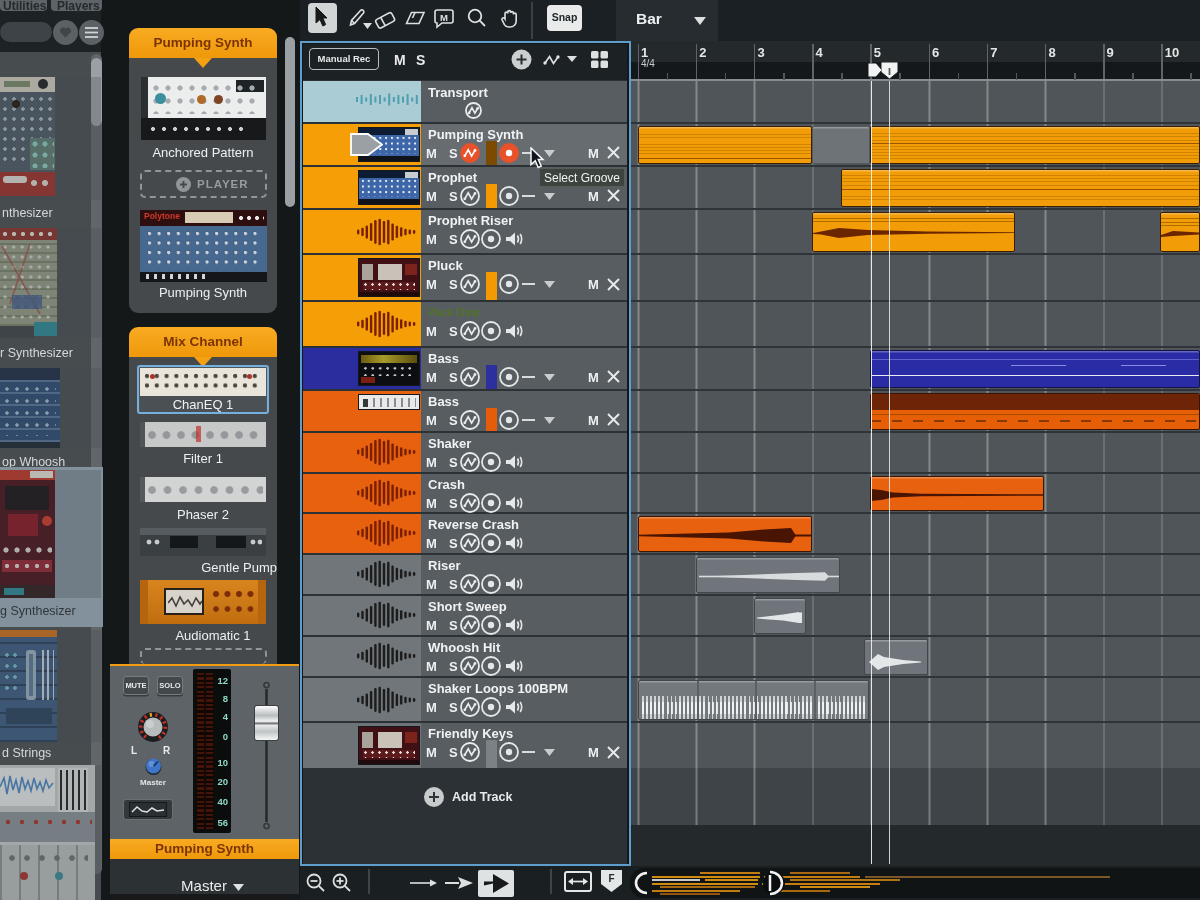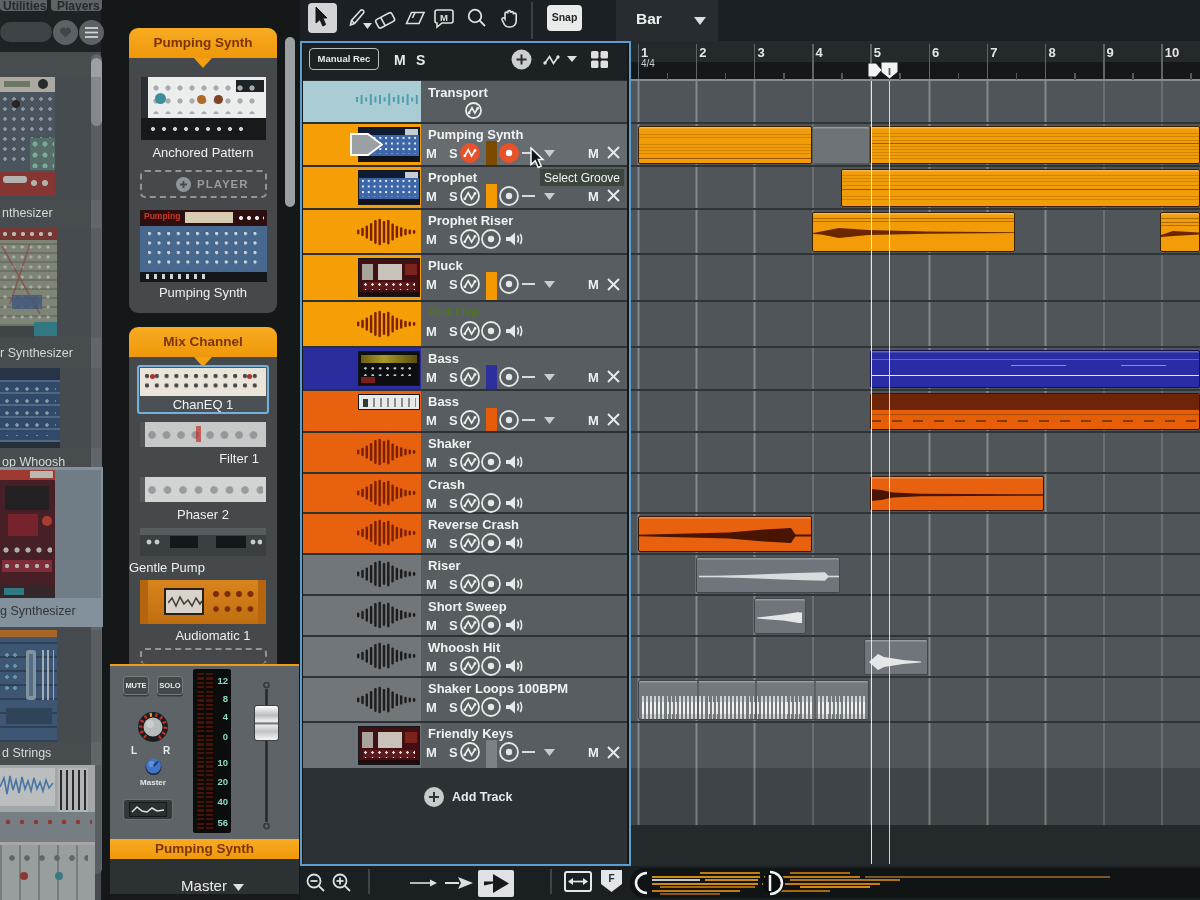--- a/index.html
+++ b/index.html
@@ -122,21 +122,21 @@
 <div class="ab" style="left:150px;top:125px;width:96px;height:9px;background-image:radial-gradient(circle at 3px 4px, #cdd2d3 1.6px, rgba(0,0,0,0) 2.3px);background-size:11px 9px;"></div>
 <div class="ab" style="left:129px;top:145px;font-size:13px;color:#edf0f1;font-weight:400;line-height:15px;white-space:nowrap;width:148px;text-align:center;">Anchored Pattern</div>
 <div class="ab" style="left:140px;top:170px;width:127px;height:28px;border:2px dashed #8f9598;border-radius:5px;"></div>
 <svg class="ab" style="left:176px;top:177px;" width="15" height="15" viewBox="0 0 15 15">
       <circle cx="7.5" cy="7.5" r="7.5" fill="#8f9598"></circle>
       <path d="M7.5,4 v7 M4,7.5 h7" stroke="#45494c" stroke-width="1.8"></path>
     </svg>
 <div class="ab" style="left:197px;top:178px;font-size:11.5px;color:#969c9f;font-weight:700;line-height:13.5px;white-space:nowrap;letter-spacing:1px;">PLAYER</div>
 <div class="ab" style="left:140px;top:210px;width:127px;height:72px;background:#47688f;"></div>
 <div class="ab" style="left:140px;top:210px;width:127px;height:16px;background:#2e0f10;"></div>
-<div class="ab" style="left:144px;top:211px;font-size:8.5px;color:#d03828;font-weight:700;line-height:10.5px;white-space:nowrap;">Pumping</div>
+<div class="ab" style="left:144px;top:211px;font-size:8.5px;color:#d03828;font-weight:700;line-height:10.5px;white-space:nowrap;">Polytone</div>
 <div class="ab" style="left:185px;top:212px;width:48px;height:11px;background:#d8cdb4;"></div>
 <div class="ab" style="left:238px;top:212px;width:26px;height:12px;background-image:radial-gradient(circle at 3px 6px, #e8e8e8 1.7px, rgba(0,0,0,0) 2.3px);background-size:8px 12px;"></div>
 <div class="ab" style="left:146px;top:230px;width:115px;height:40px;background-image:radial-gradient(circle at 3.5px 3.5px, rgba(235,240,245,.8) 1.5px, rgba(20,30,50,.3) 2.1px, rgba(0,0,0,0) 2.7px);background-size:9.6px 9.5px;"></div>
 <div class="ab" style="left:140px;top:272px;width:127px;height:10px;background:#14161a;"></div>
 <div class="ab" style="left:146px;top:274px;width:60px;height:5px;background-image:repeating-linear-gradient(90deg,#cfd4d6 0 3px, transparent 3px 8px);"></div>
 <div class="ab" style="left:129px;top:285px;font-size:13px;color:#edf0f1;font-weight:400;line-height:15px;white-space:nowrap;width:148px;text-align:center;">Pumping Synth</div>
 <div class="ab" style="left:129px;top:327px;width:148px;height:30px;background:linear-gradient(#f8ab22,#ef980a);border-radius:9px 9px 0 0;"></div>
 <div class="ab" style="left:129px;top:334px;font-size:13.5px;color:#7c3404;font-weight:700;line-height:15.5px;white-space:nowrap;width:148px;text-align:center;">Mix Channel</div>
 <div class="ab" style="left:129px;top:357px;width:148px;height:307px;background:#45494c;"></div>
 <svg class="ab" style="left:194px;top:357px;" width="18" height="10" viewBox="0 0 18 10">
@@ -146,32 +146,32 @@
 <div class="ab" style="left:140px;top:368px;width:126px;height:28px;background:#e9e5da;"></div>
 <div class="ab" style="left:144px;top:373px;width:118px;height:18px;background-image:radial-gradient(circle at 3px 3px, #4a4540 1.8px, rgba(0,0,0,0) 2.5px);background-size:9.8px 9.5px;"></div>
 <div class="ab" style="left:150px;top:374px;width:5px;height:5px;background:#b13028;border-radius:50%;"></div>
 <div class="ab" style="left:247px;top:374px;width:5px;height:5px;background:#b13028;border-radius:50%;"></div>
 <div class="ab" style="left:140px;top:396px;width:126px;height:16px;background:#4a5053;"></div>
 <div class="ab" style="left:140px;top:397px;font-size:13px;color:#f0f2f3;font-weight:400;line-height:15px;white-space:nowrap;width:126px;text-align:center;">ChanEQ 1</div>
 <div class="ab" style="left:140px;top:422px;width:126px;height:25px;background:#c7c9c9;"></div>
 <div class="ab" style="left:140px;top:422px;width:5px;height:25px;background:#505456;"></div>
 <div class="ab" style="left:147px;top:429px;width:116px;height:12px;background-image:radial-gradient(circle at 5px 6px, #94989b 3.4px, rgba(0,0,0,0) 4.3px);background-size:14.5px 12px;"></div>
 <div class="ab" style="left:196px;top:426px;width:5px;height:16px;background:#c03028;opacity:.7;"></div>
-<div class="ab" style="left:129px;top:451px;font-size:13px;color:#edf0f1;font-weight:400;line-height:15px;white-space:nowrap;width:148px;text-align:center;margin-left:36px;">Filter 1</div>
+<div class="ab" style="left:129px;top:451px;font-size:13px;color:#edf0f1;font-weight:400;line-height:15px;white-space:nowrap;width:148px;text-align:center;">Filter 1</div>
 <div class="ab" style="left:140px;top:477px;width:126px;height:25px;background:#d2d3d3;"></div>
 <div class="ab" style="left:140px;top:477px;width:5px;height:25px;background:#55595b;"></div>
 <div class="ab" style="left:147px;top:484px;width:116px;height:12px;background-image:radial-gradient(circle at 5px 6px, #989c9f 3.4px, rgba(0,0,0,0) 4.3px);background-size:15.5px 12px;"></div>
 <div class="ab" style="left:129px;top:507px;font-size:13px;color:#edf0f1;font-weight:400;line-height:15px;white-space:nowrap;width:148px;text-align:center;">Phaser 2</div>
 <div class="ab" style="left:140px;top:528px;width:126px;height:28px;background:#3a3f42;"></div>
 <div class="ab" style="left:140px;top:528px;width:126px;height:7px;background:#565c5f;"></div>
 <div class="ab" style="left:170px;top:536px;width:28px;height:12px;background:#15181a;"></div>
 <div class="ab" style="left:216px;top:536px;width:30px;height:12px;background:#15181a;"></div>
 <div class="ab" style="left:146px;top:538px;width:16px;height:9px;background-image:radial-gradient(circle at 3px 4px, #c8ccce 2px, rgba(0,0,0,0) 2.8px);background-size:8px 9px;"></div>
 <div class="ab" style="left:250px;top:538px;width:12px;height:9px;background-image:radial-gradient(circle at 3px 4px, #c8ccce 2px, rgba(0,0,0,0) 2.8px);background-size:7px 9px;"></div>
-<div class="ab" style="left:129px;top:560px;font-size:13px;color:#edf0f1;font-weight:400;line-height:15px;white-space:nowrap;width:148px;text-align:left;">Gentle Pump</div>
+<div class="ab" style="left:129px;top:560px;font-size:13px;color:#edf0f1;font-weight:400;line-height:15px;white-space:nowrap;width:148px;text-align:right;">Gentle Pump</div>
 <div class="ab" style="left:140px;top:580px;width:126px;height:44px;background:linear-gradient(#d8851e,#c06d10);"></div>
 <div class="ab" style="left:140px;top:580px;width:8px;height:44px;background:#b5650e;"></div>
 <div class="ab" style="left:258px;top:580px;width:8px;height:44px;background:#b5650e;"></div>
 <div class="ab" style="left:164px;top:588px;width:40px;height:27px;background:#d8d4cc;border:2px solid #2a2018;"></div>
 <svg class="ab" style="left:168px;top:592px;" width="34" height="22" viewBox="0 0 34 22">
       <path d="M0,11 l4,-5 l4,8 l4,-9 l4,7 l4,-4 l4,6 l4,-8 l4,6 l2,-3" stroke="#44403a" fill="none" stroke-width="1.6"></path>
     </svg>
 <div class="ab" style="left:212px;top:588px;width:46px;height:12px;background-image:radial-gradient(circle at 4px 6px, #7c2c08 2.6px, rgba(0,0,0,0) 3.4px);background-size:11.5px 12px;"></div>
 <div class="ab" style="left:212px;top:604px;width:46px;height:11px;background-image:radial-gradient(circle at 4px 5px, #7c2c08 2.4px, rgba(0,0,0,0) 3.2px);background-size:11.5px 11px;"></div>
 <div class="ab" style="left:129px;top:628px;font-size:13px;color:#edf0f1;font-weight:400;line-height:15px;white-space:nowrap;width:168px;text-align:center;">Audiomatic 1</div>

